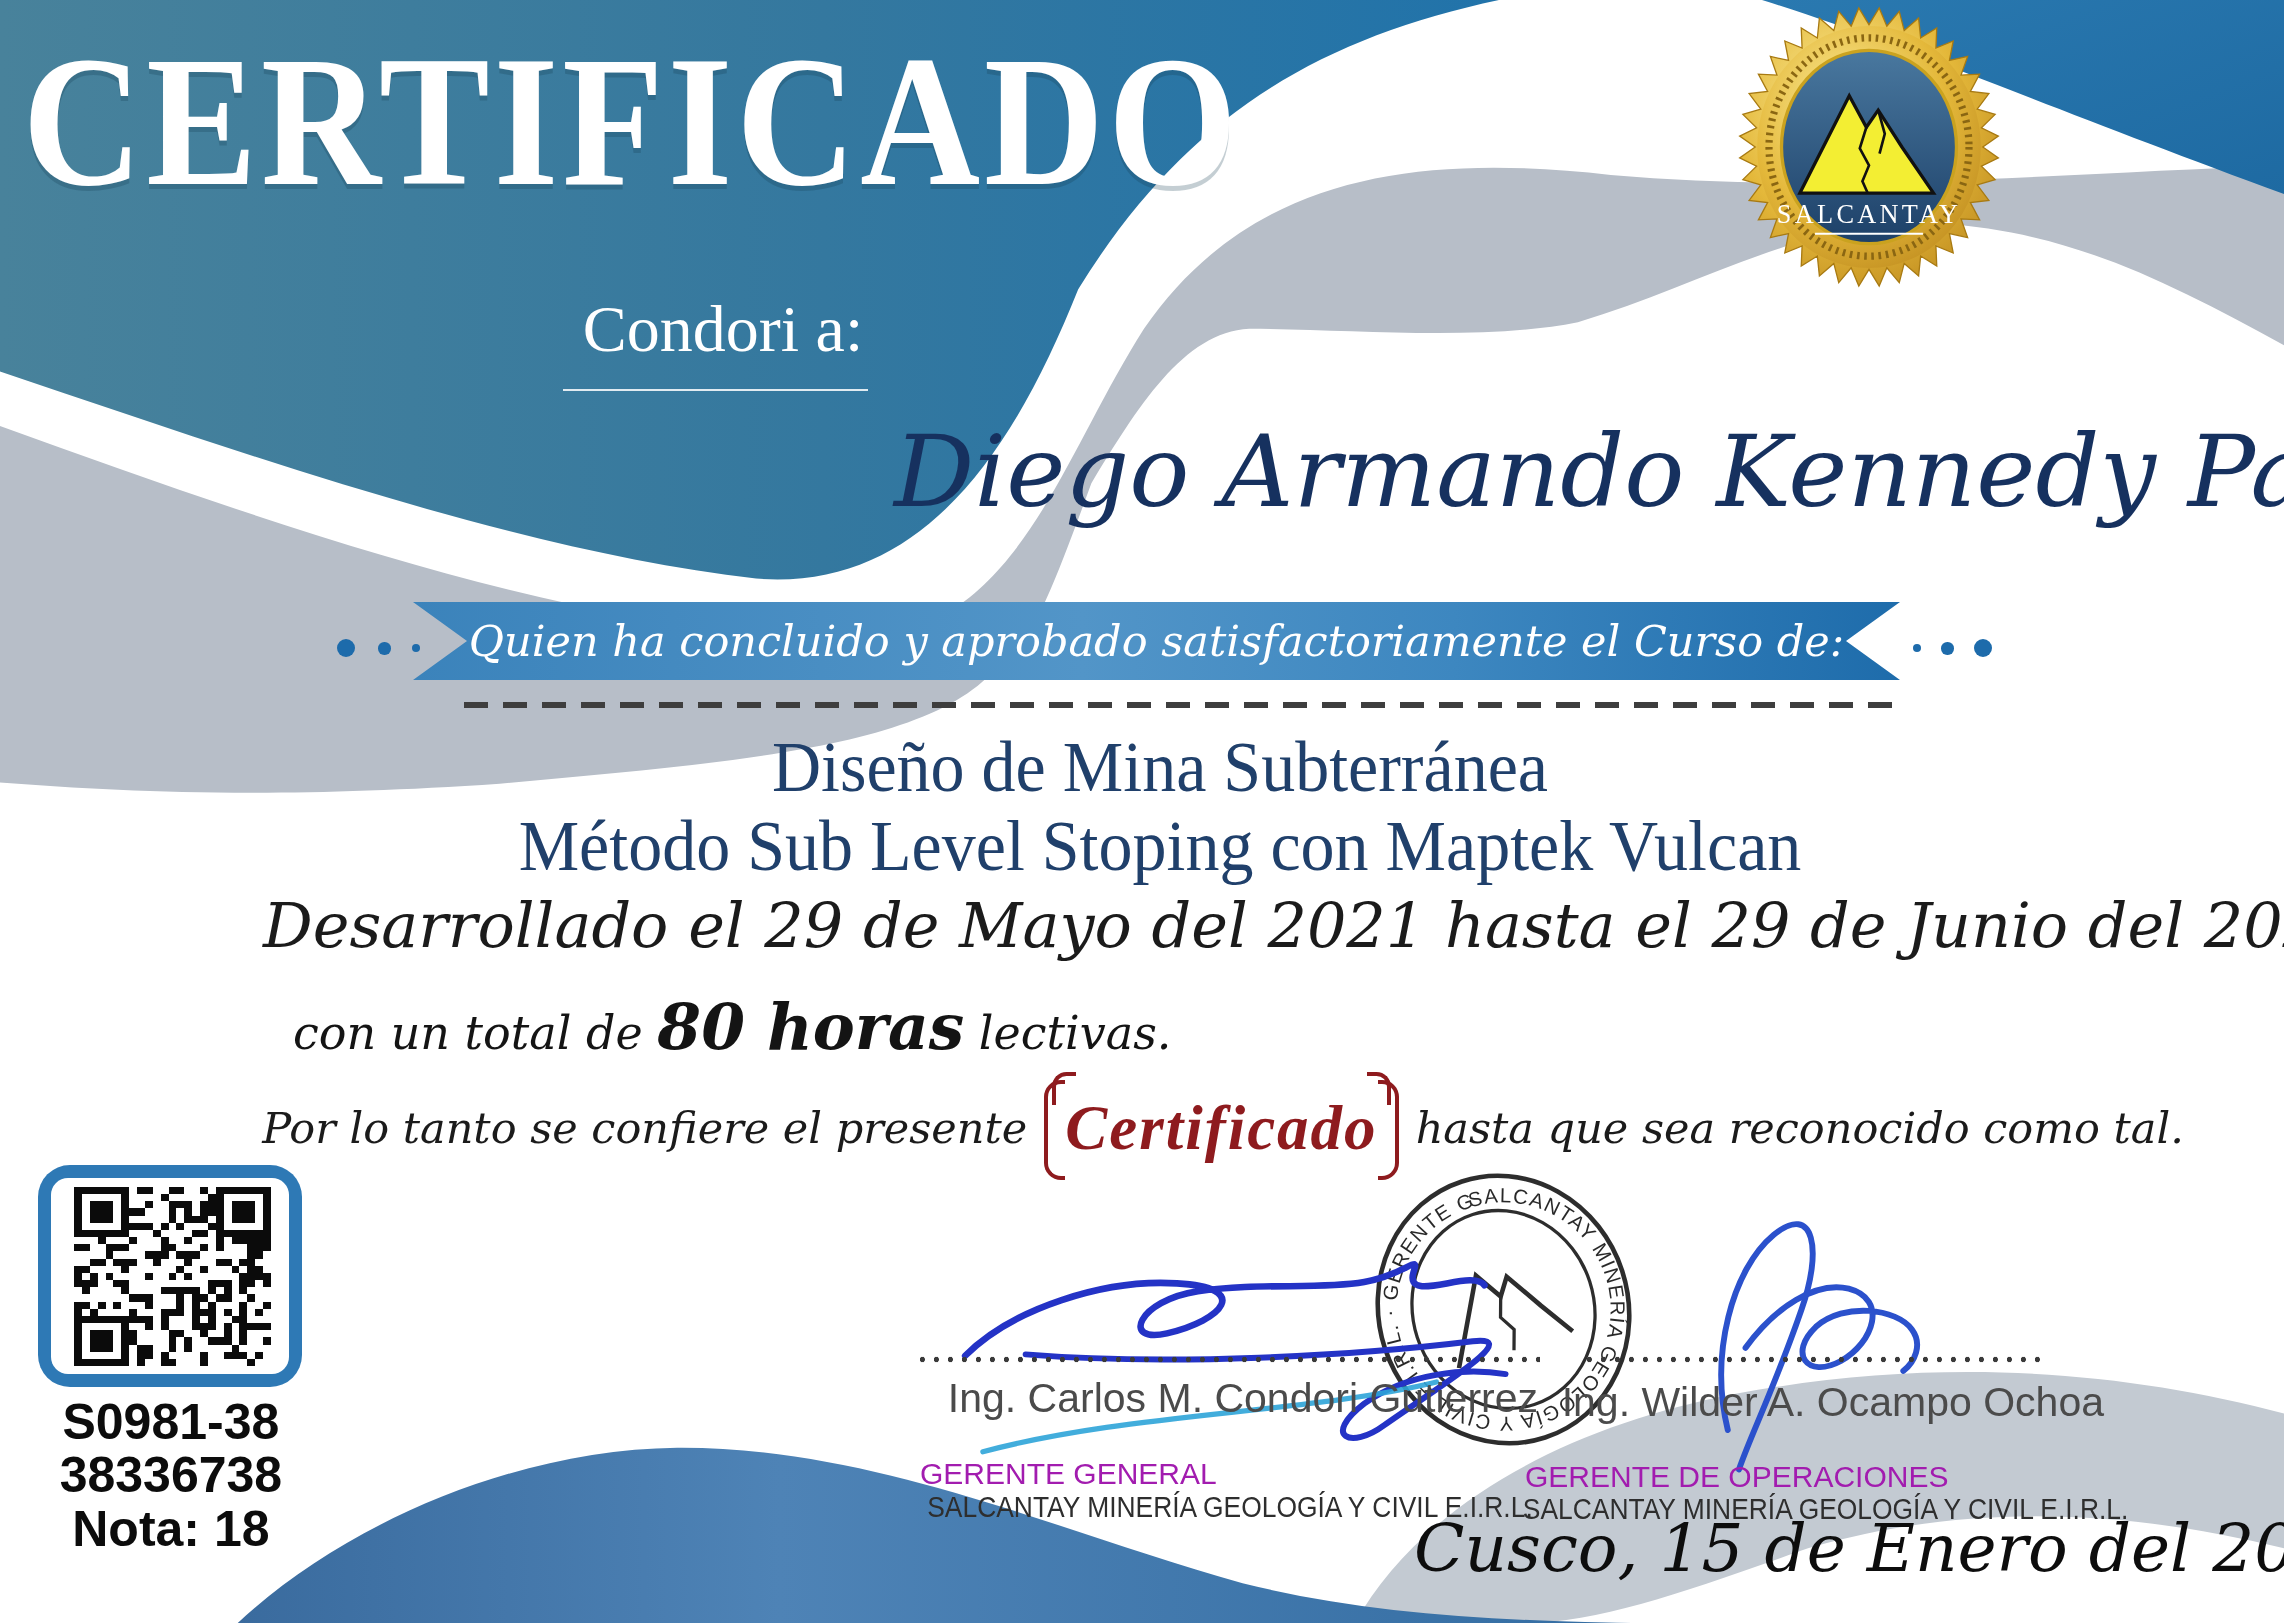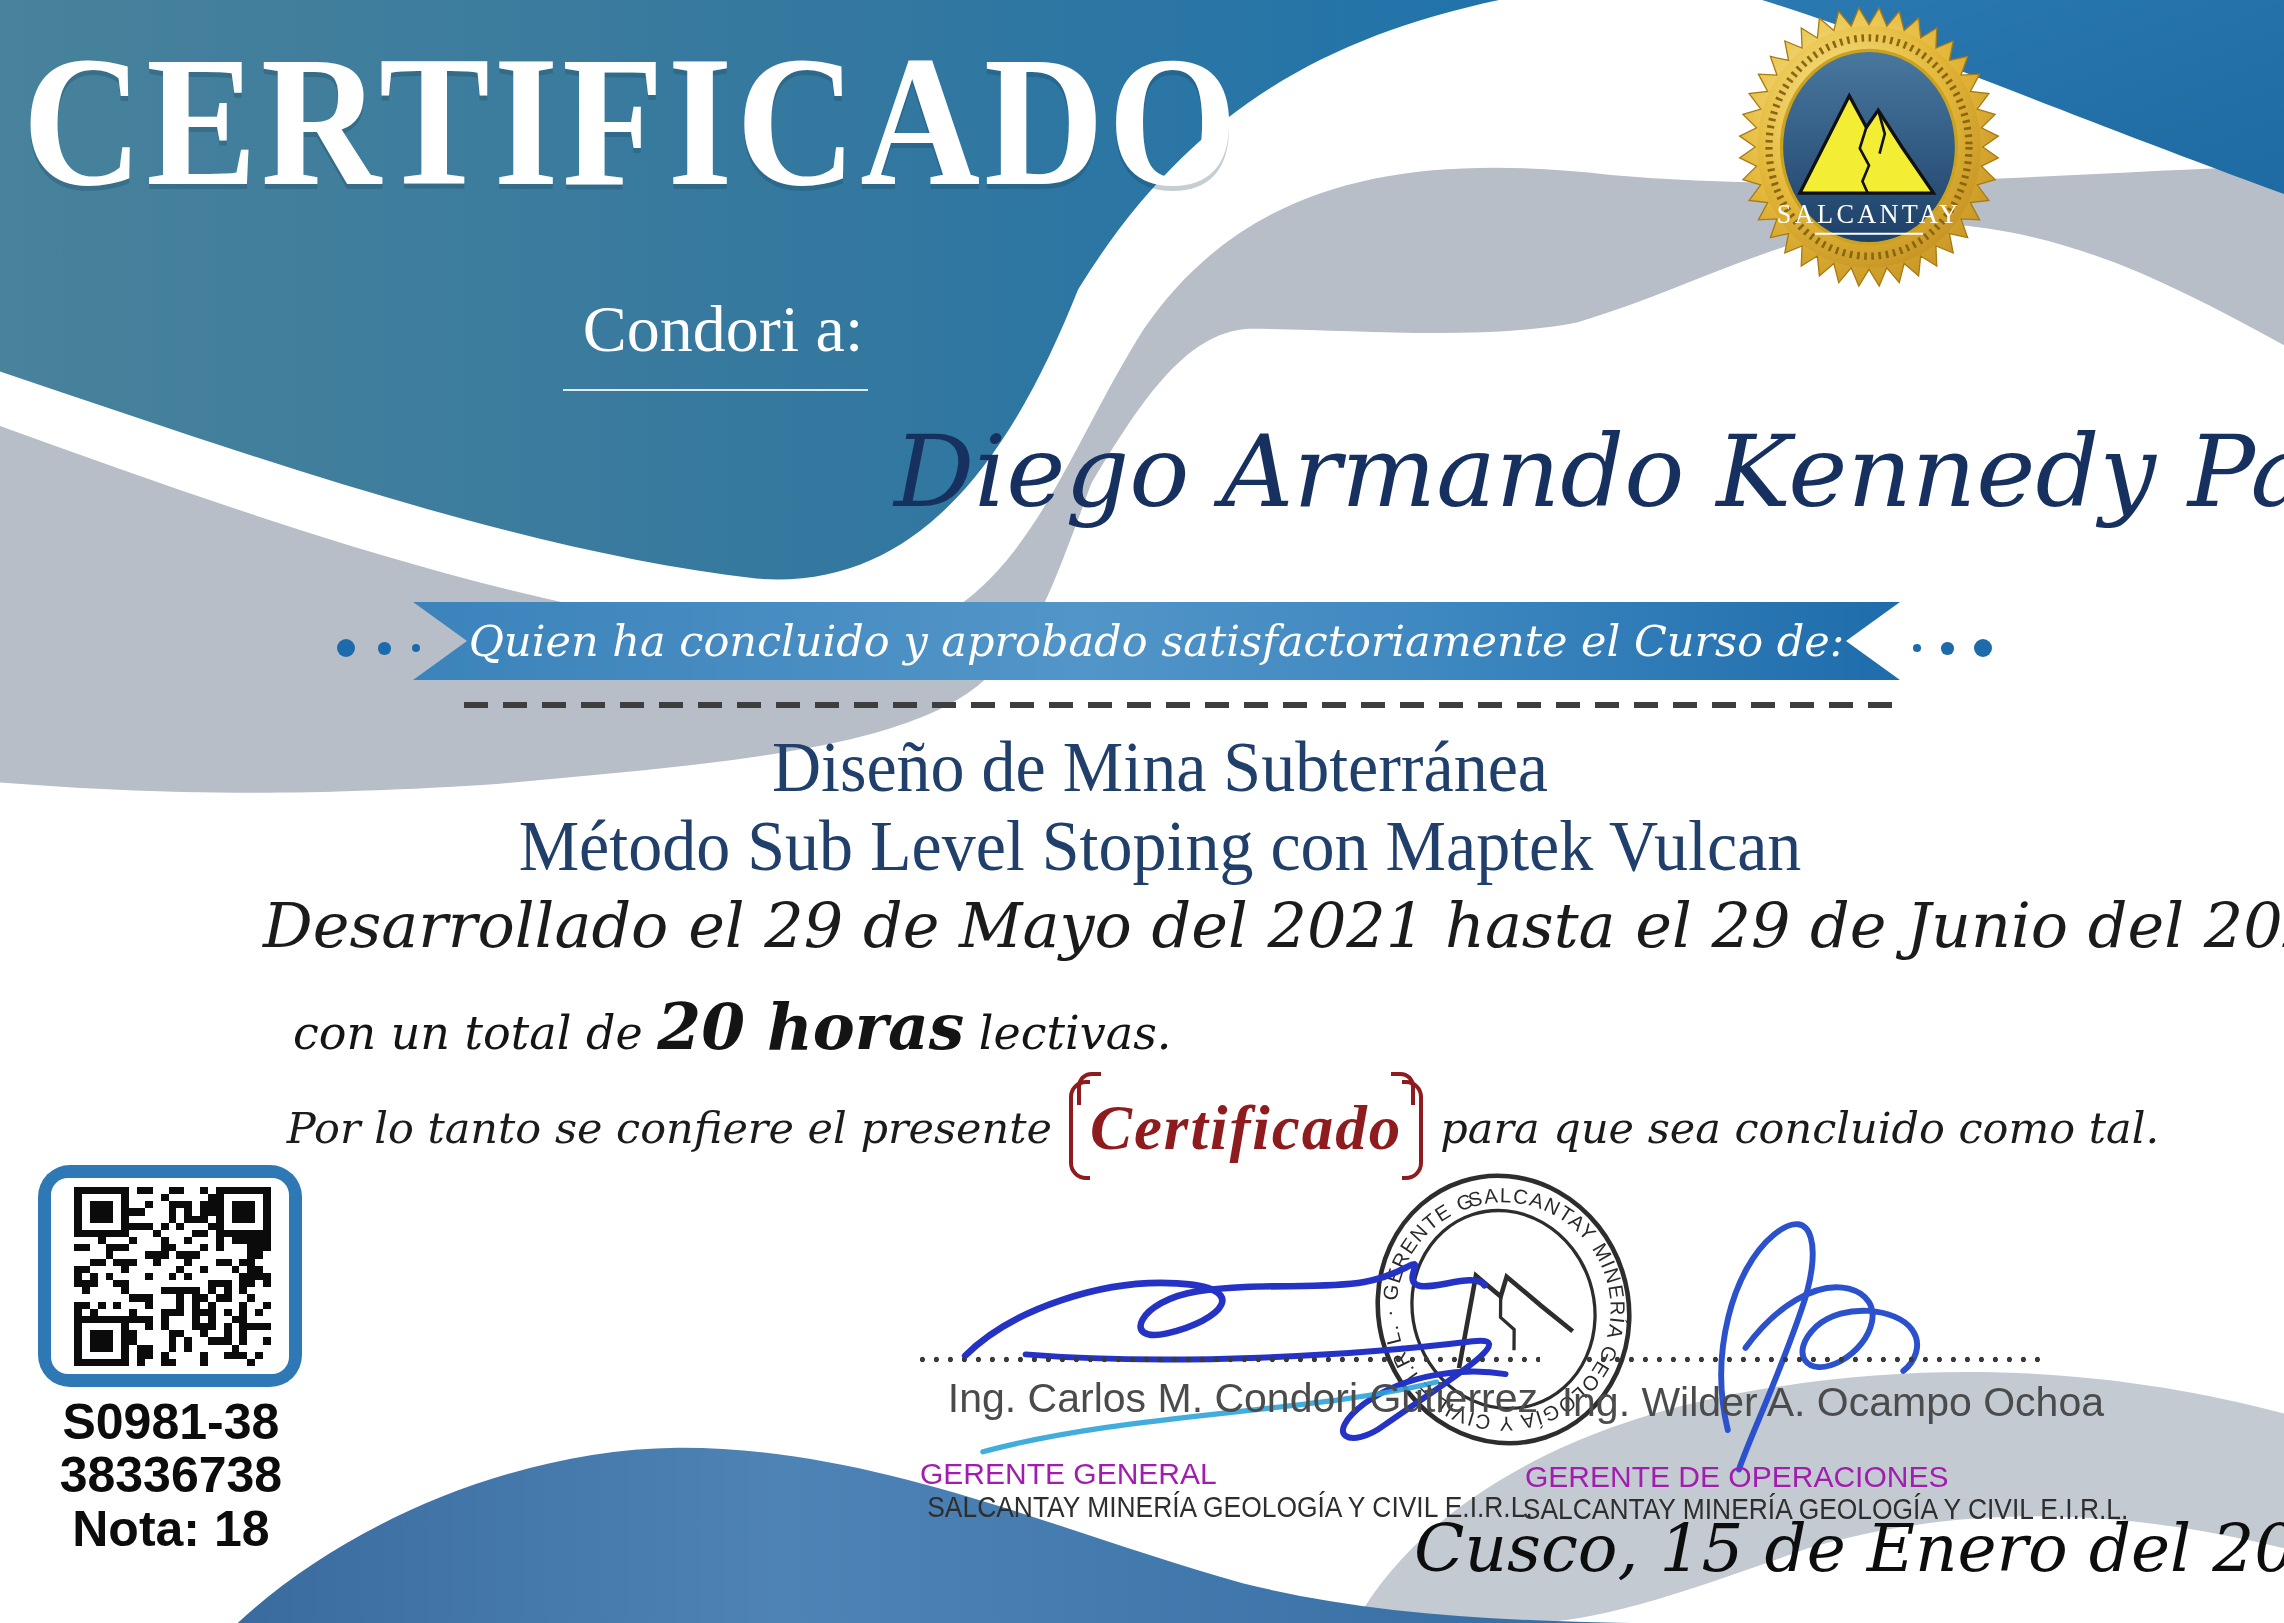--- a/index.html
+++ b/index.html
@@ -172,35 +172,35 @@
   <div class="abs dot" style="left:1941px;top:642px;width:12.5px;height:12.5px"></div>
   <div class="abs dot" style="left:1974px;top:639px;width:18px;height:18px"></div>
   <div class="abs dashline"></div>
 
   <div class="abs course course1">Diseño de Mina Subterránea</div>
   <div class="abs course course2">Método Sub Level Stoping con Maptek Vulcan</div>
 
   <div class="abs script dates">Desarrollado el 29 de Mayo del 2021 hasta el 29 de Junio del 2021</div>
   <div class="abs script hours">
     <span>con un total de</span>
-    <b>20 horas</b>
+    <b>80 horas</b>
     <span>lectivas.</span>
   </div>
   <div class="abs script confer">
     <span class="pre">Por lo tanto se confiere el presente</span>
     <span class="brk l">
         <i class="big"></i>
         <i class="sm"></i>
       </span>
     <span class="certword">Certificado</span>
     <span class="brk r">
         <i class="big"></i>
         <i class="sm"></i>
       </span>
-    <span class="suf">para que sea concluido como tal.</span>
+    <span class="suf">hasta que sea reconocido como tal.</span>
   </div>
 
   <div class="abs qr-frame"></div>
   <div class="abs qr-white"></div>
   <div class="abs qr-grid" id="qr">
       <div class="on"></div>
       <div class="on"></div>
       <div class="on"></div>
       <div class="on"></div>
       <div class="on"></div>

